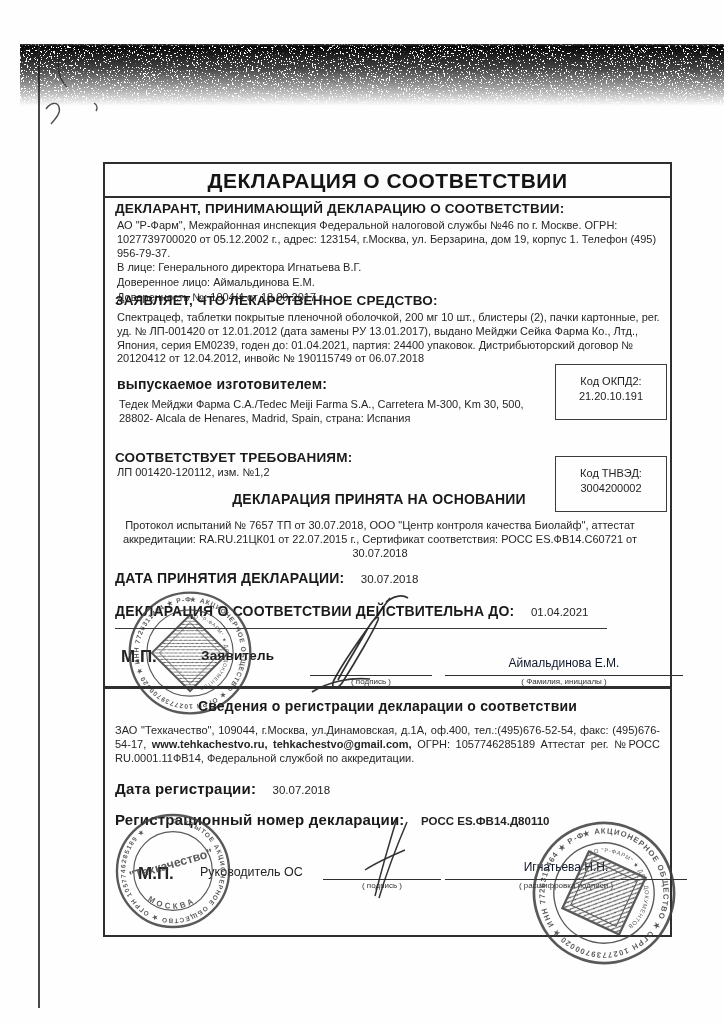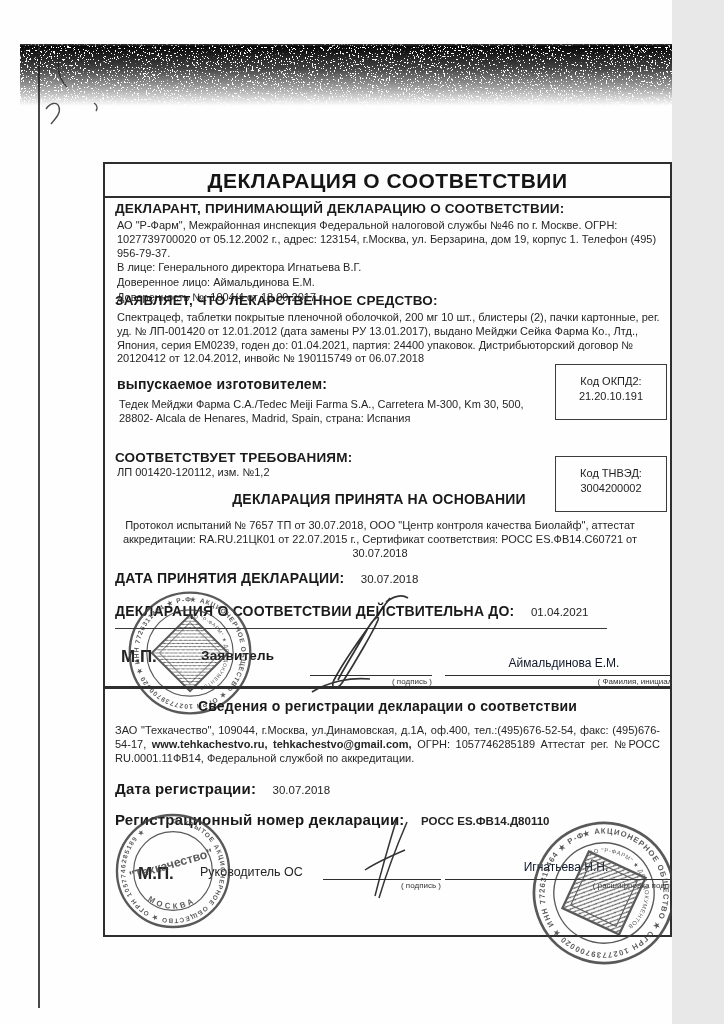--- a/index.html
+++ b/index.html
@@ -1,31 +1,31 @@
 <!DOCTYPE html>
 <html><head>
 <meta charset="utf-8">
 <style>
   html,body{margin:0;padding:0;background:#e8e8e8;}
-  .page{position:relative;width:672px;height:1024px;background:#fefefe;overflow:hidden;
+  .page{position:relative;width:724px;height:1024px;background:#fefefe;overflow:hidden;
         font-family:"Liberation Sans",sans-serif;color:#242424;}
   .abs{position:absolute;}
   
   .left-rule{left:38px;top:46px;width:2px;height:962px;background:#1c1c1c;opacity:.8;}
   
   .doc{left:103px;top:162px;width:565px;height:771px;border:2px solid #2e2e2e;background:transparent;}
   .title-row{left:0;top:0;width:100%;height:32px;border-bottom:2px solid #2e2e2e;text-align:center;}
   .title-row h1{margin:5px 0 0 0;font-size:21px;letter-spacing:.5px;color:#151515;}
   .h{font-weight:bold;font-size:13.5px;letter-spacing:.2px;color:#1a1a1a;margin:0;}
   .b{font-size:11px;line-height:1.25;margin:3px 0 0 2px;color:#262626;}
   .kv .val{font-size:11.5px;font-weight:normal;margin-left:12px;}
   .codebox{border:1.6px solid #3c3c3c;text-align:center;font-size:11px;line-height:1.35;padding-top:9px;color:#222;}
   .rule{left:0;top:522px;width:100%;height:2.5px;background:#2e2e2e;}
   .line{border-top:1.6px solid #2f2f2f;}
-  .cap{font-size:8px;color:#333;text-align:right;padding-top:1px;}
+  .cap{font-size:8px;color:#333;text-align:center;padding-top:1px;}
   .name{font-size:12px;text-align:center;color:#0f172a;}
   .mp{font-weight:bold;font-size:17px;}
   .role{font-size:12.5px;}
   .center{text-align:center;}
   .just{text-align:justify;}
   .stamp{opacity:.85;}
   .sig{opacity:.9;}
 </style>
 </head>
 <body>

